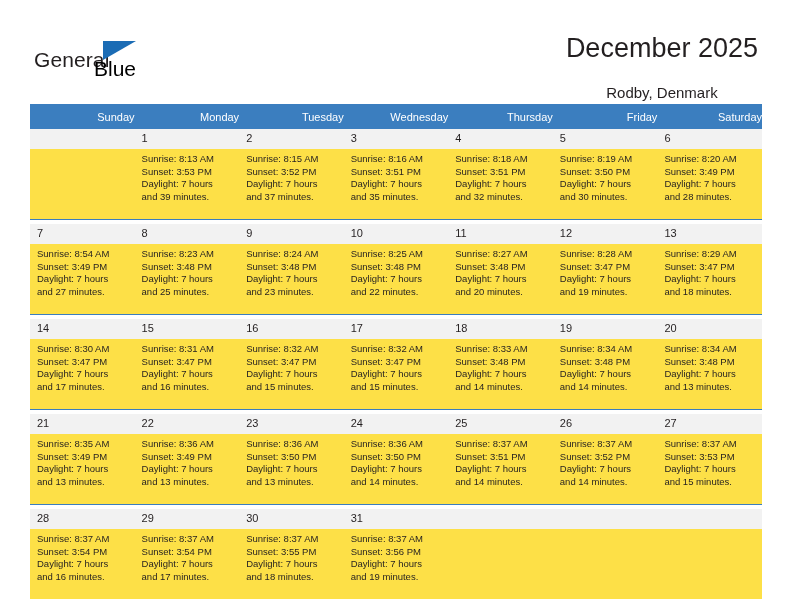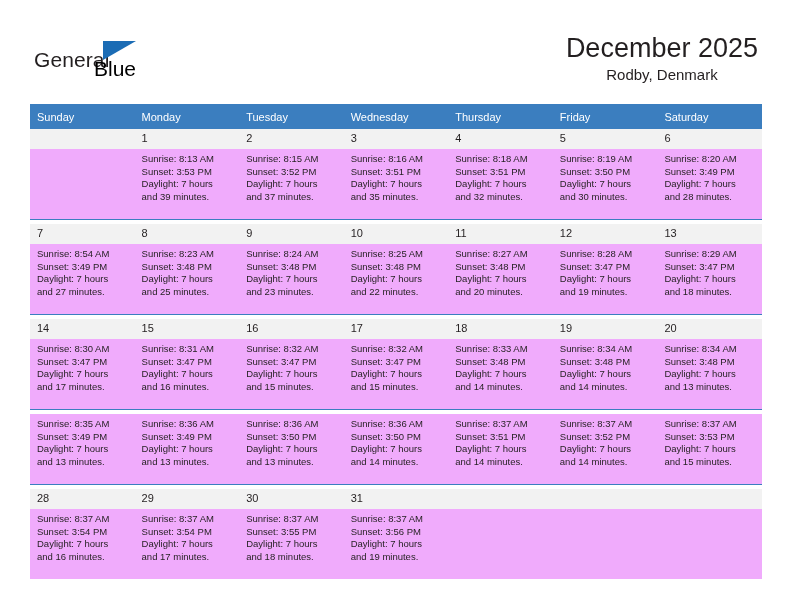--- a/index.html
+++ b/index.html
@@ -71,21 +71,21 @@
     text-align: center;
   }
   .cal-title {
     font-size: 27px;
     font-weight: normal;
     color: #231f20;
     line-height: 32px;
     white-space: nowrap;
   }
   .cal-subtitle {
-    margin-top: 2px;
+    margin-top: 20px;
     font-size: 15px;
     color: #231f20;
     line-height: 18px;
     white-space: nowrap;
   }
 
   
   .calendar {
     position: absolute;
     left: 30px;
@@ -94,21 +94,21 @@
     border-collapse: collapse;
     table-layout: fixed;
   }
   .calendar col { width: 104.57px; }
 
   .calendar thead th {
     background: #3b7ebf;
     color: #ffffff;
     font-size: 11px;
     font-weight: normal;
-    text-align: left;
+    text-align: right;
     padding: 5px 0 5px 7px;
     height: 15px;
     border: none;
   }
 
   .week-sep td {
     height: 4px;
     padding: 0;
     background: #ffffff;
     border-top: 1px solid #3b7ebf;
@@ -119,21 +119,21 @@
     font-size: 11px;
     color: #231f20;
     padding: 3px 0 3px 7px;
     height: 14px;
     vertical-align: top;
     border: none;
   }
   .daynum-row td.empty { background: #f2f2f2; }
 
   .info-row td {
-    background: #f0abfc;
+    background: #fde047;
     font-size: 9.5px;
     color: #231f20;
     padding: 4px 5px 8px 7px;
     vertical-align: top;
     line-height: 12.6px;
     height: 58px;
     border: none;
   }
   .info-row td div { white-space: nowrap; }
 </style>
@@ -340,20 +340,29 @@
           <td>
             <div>Sunrise: 8:34 AM</div>
             <div>Sunset: 3:48 PM</div>
             <div>Daylight: 7 hours</div>
             <div>and 13 minutes.</div>
           </td>
         </tr>
         <tr class="week-sep">
           <td colspan="7"></td>
         </tr>
+        <tr class="daynum-row">
+          <td>21</td>
+          <td>22</td>
+          <td>23</td>
+          <td>24</td>
+          <td>25</td>
+          <td>26</td>
+          <td>27</td>
+        </tr>
         <tr class="info-row">
           <td>
             <div>Sunrise: 8:35 AM</div>
             <div>Sunset: 3:49 PM</div>
             <div>Daylight: 7 hours</div>
             <div>and 13 minutes.</div>
           </td>
           <td>
             <div>Sunrise: 8:36 AM</div>
             <div>Sunset: 3:49 PM</div>

